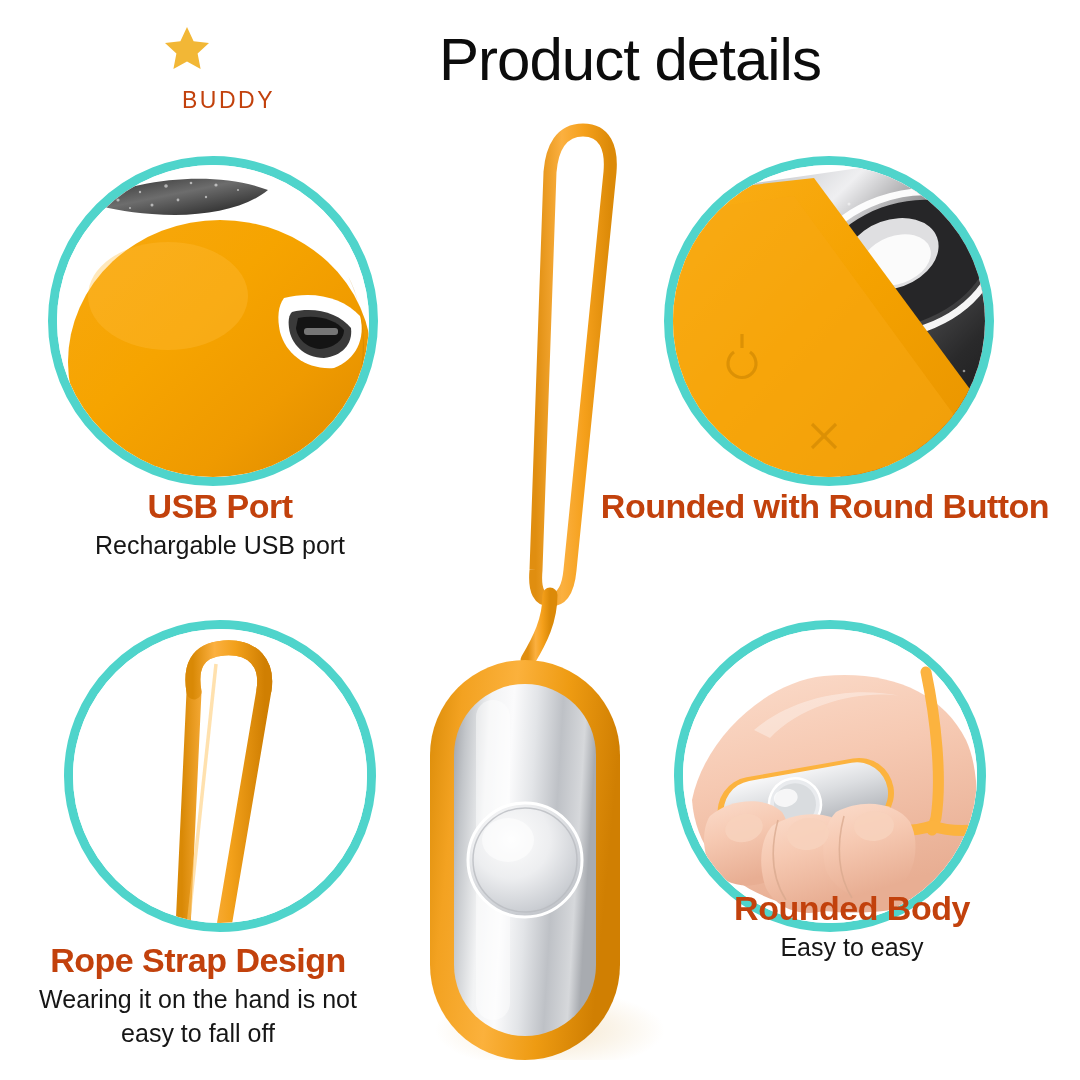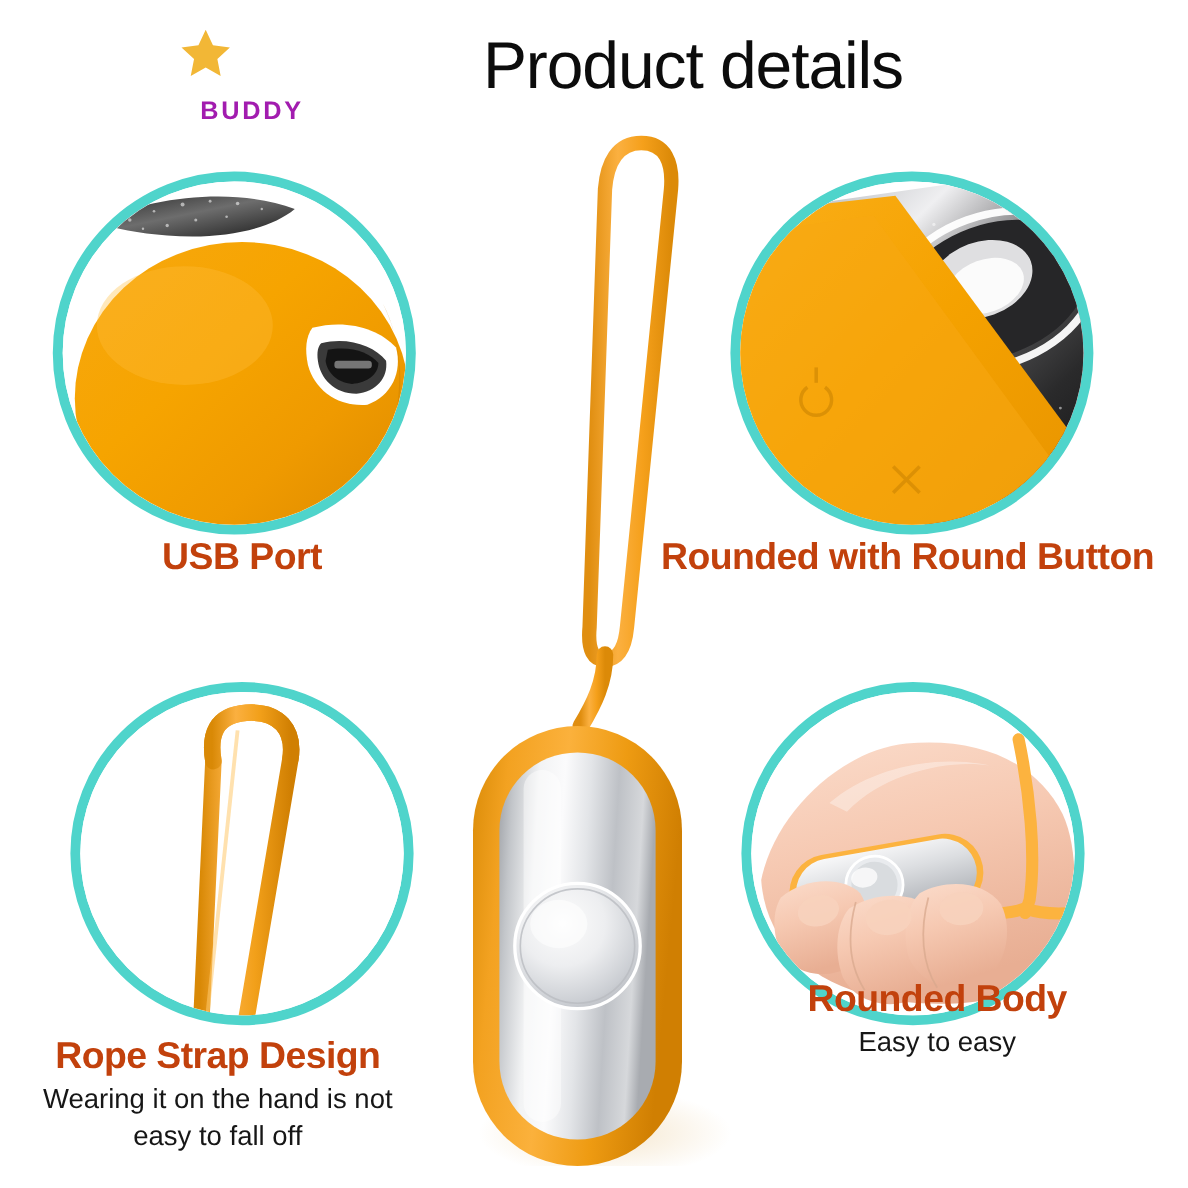--- a/index.html
+++ b/index.html
@@ -16,21 +16,21 @@
     font-family:"Liberation Sans", sans-serif;
     font-size:64px; font-weight:400; color:#3FD0C9;
     letter-spacing:-2px; line-height:70px;
     position:absolute; left:8px; top:6px;
   }
   #logo-star {
     position:absolute; left:112px; top:12px; width:46px; height:44px;
   }
   #logo-buddy {
     position:absolute; left:130px; top:74px;
-    font-size:23px; font-weight:700; color:#a21caf;
+    font-size:23px; font-weight:400; color:#c2410c;
     letter-spacing:2.5px; line-height:24px;
   }
 
   
   #title {
     position:absolute; left:300px; top:12px; width:660px;
     text-align:center;
     font-size:60px; font-weight:300; color:#0c0c0c;
     letter-spacing:-1px; line-height:96px;
   }
@@ -336,20 +336,21 @@
           <path d="M104 200 C 96 230 98 258 112 280"></path>
           <path d="M170 196 C 162 226 164 256 178 278"></path>
         </g>
       </g>
     </svg>
   </div>
 </div>
 
 <div class="caption" id="cap-usb">
   <div class="cap-title">USB Port</div>
+  <div class="cap-sub">Rechargable USB port</div>
 </div>
 
 <div class="caption" id="cap-button">
   <div class="cap-title">Rounded with Round Button</div>
 </div>
 
 <div class="caption" id="cap-rope">
   <div class="cap-title">Rope Strap Design</div>
   <div class="cap-sub">Wearing it on the hand is not</div>
   <div class="cap-sub">easy to fall off</div>

